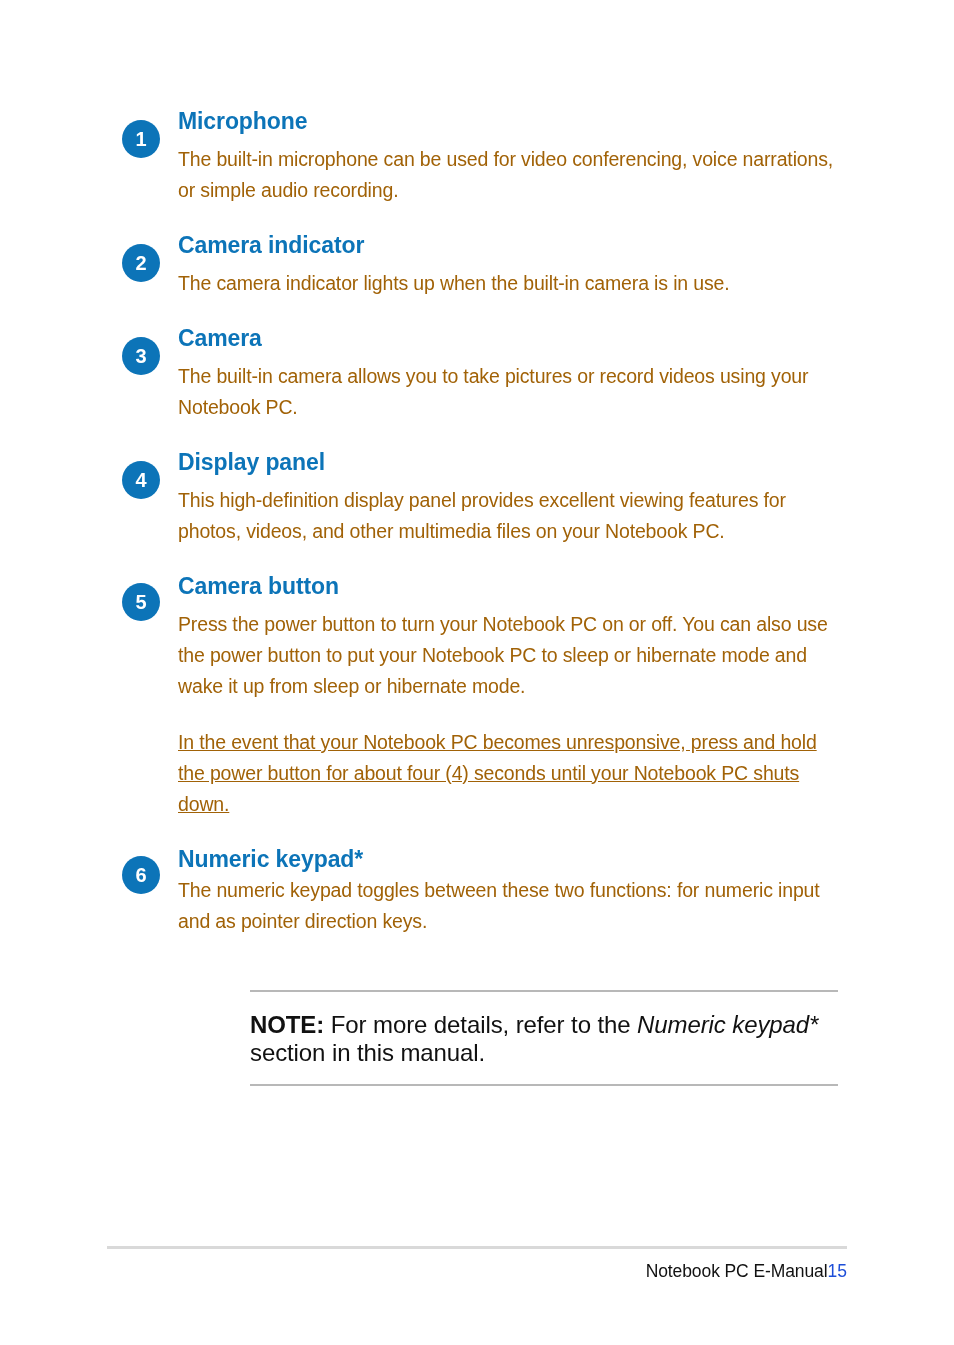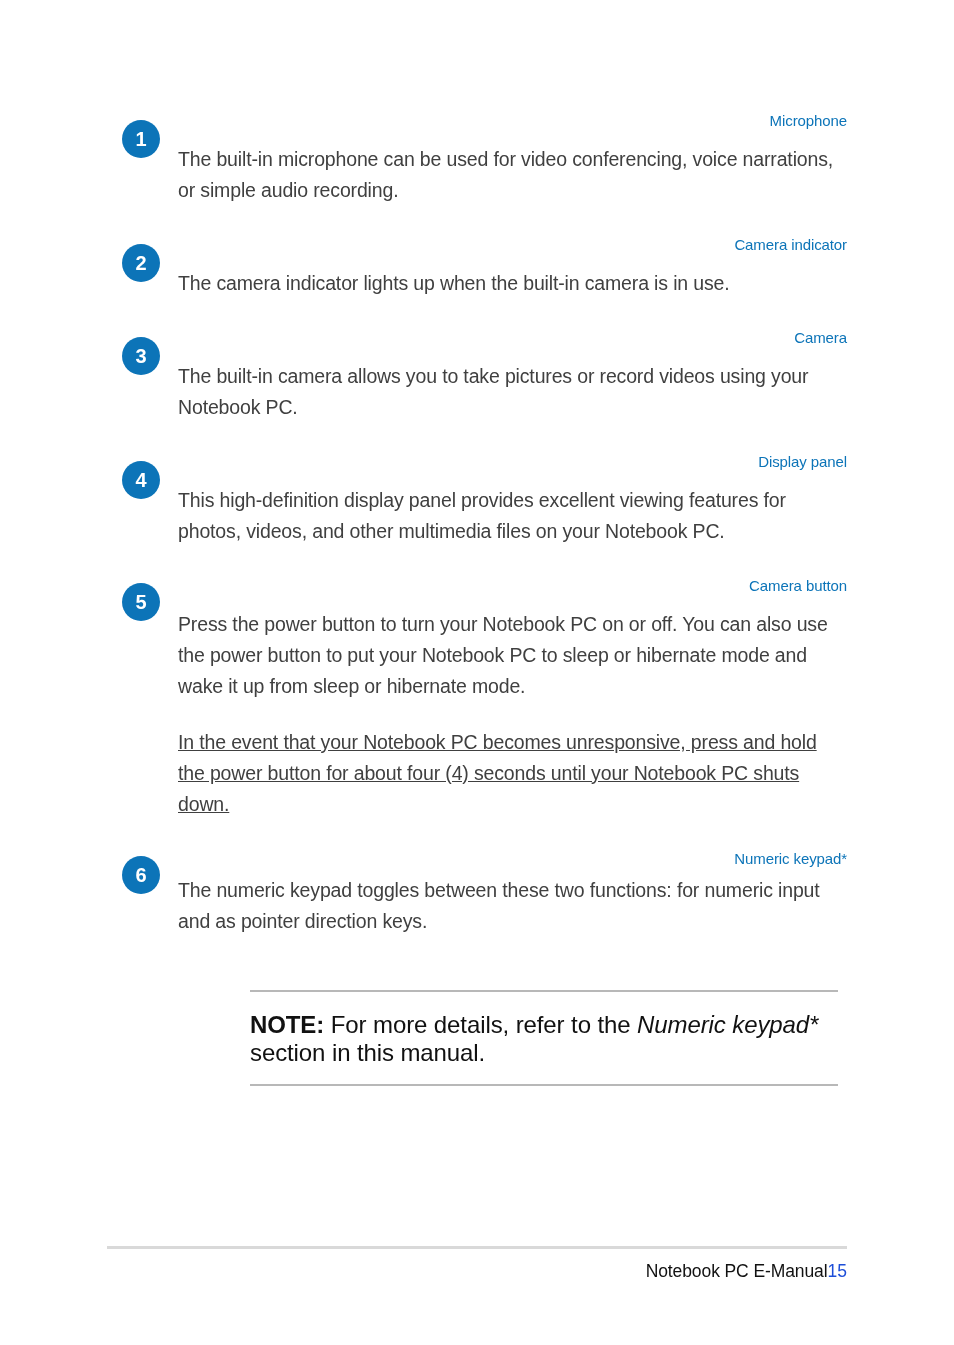--- a/index.html
+++ b/index.html
@@ -52,33 +52,32 @@
     text-align: center;
     letter-spacing: 0;
     box-sizing: border-box;
   }
   
   .badge.pos-a { top: 12px; }
   .badge.pos-b { top: 10px; }
 
   .item-heading {
     color: #0c74b8;
-    font-size: 15px;
-    font-weight: 400;
+    font-size: 23px;
+    font-weight: 700;
     line-height: 26px;
     margin: 0 0 10px 0;
     letter-spacing: -0.1px;
-    text-align: right;
   }
   .item.six .item-heading { margin-bottom: 3px; }
 
   .body-text {
     font-size: 19.5px;
     line-height: 31px;
-    color: #404040;
+    color: #a16207;
     margin: 0;
     letter-spacing: -0.15px;
   }
   .body-text + .body-text { margin-top: 25px; text-decoration: underline; }
 
   
   .note-block {
     position: absolute;
     left: 250px;
     top: 990px;

